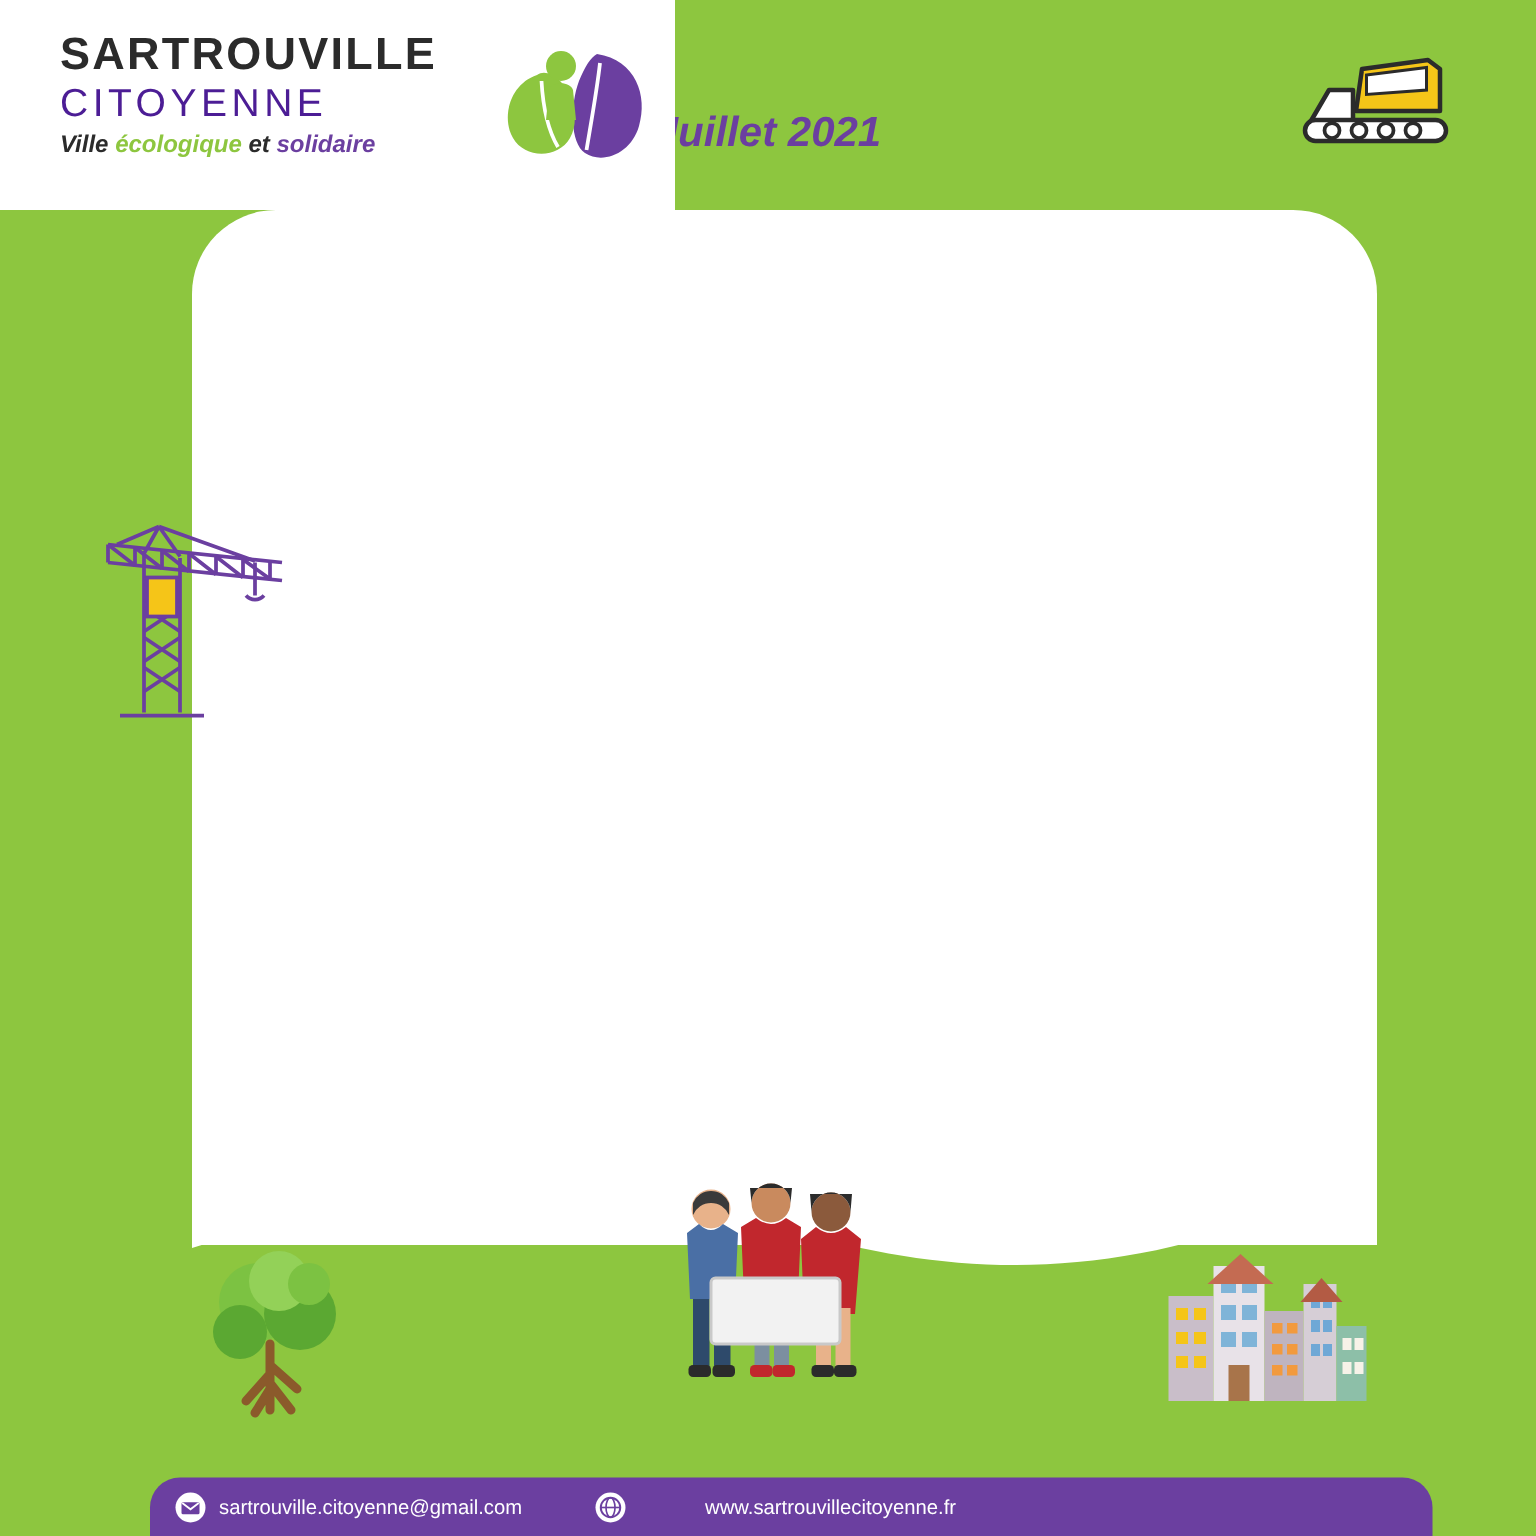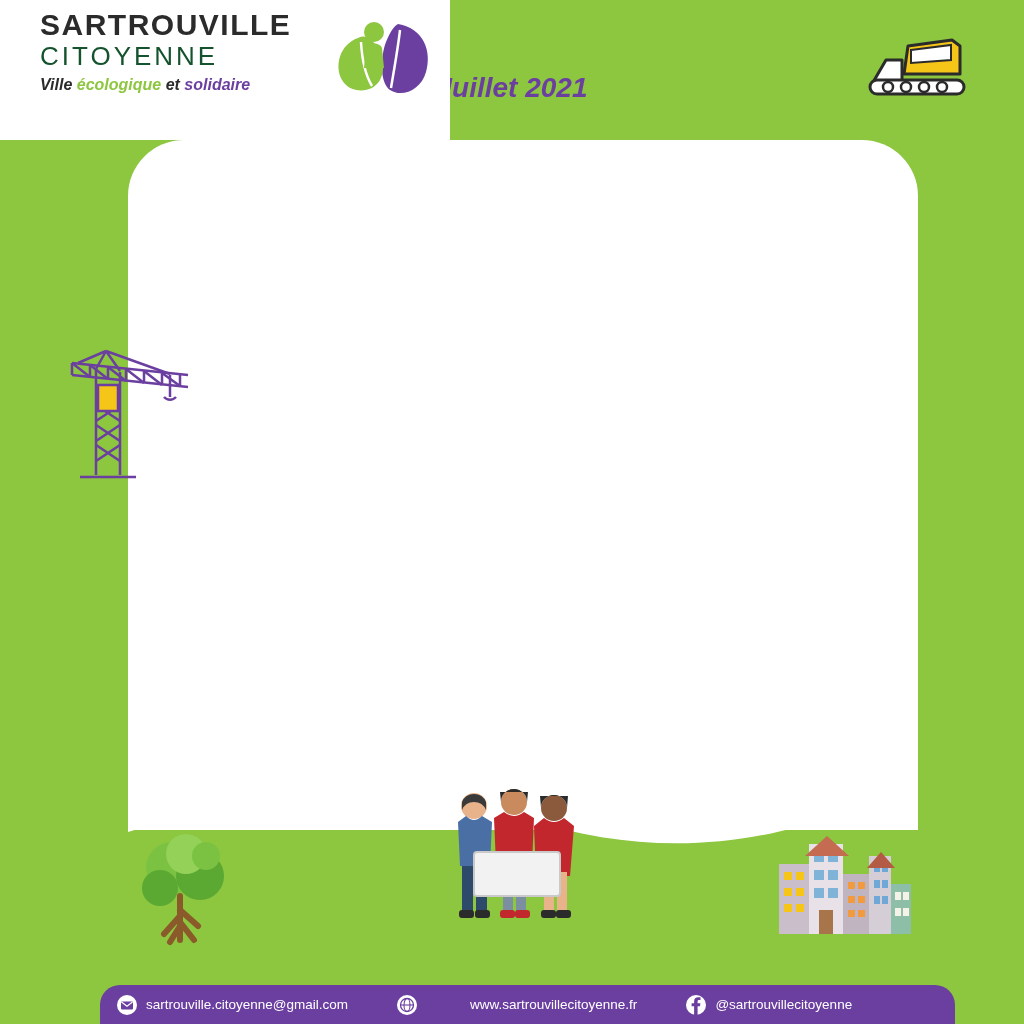--- a/index.html
+++ b/index.html
@@ -29,36 +29,36 @@
     top: 0;
     width: 450px;
     height: 140px;
     background: #ffffff;
     z-index: 3;
   }
 
   .logo-block {
     position: absolute;
     left: 40px;
-    top: 10px;
+    top: 22px;
     width: 400px;
     height: 100px;
     z-index: 5;
   }
   .logo-line1 {
     font-size: 30px;
     font-weight: bold;
     letter-spacing: 1.5px;
     color: #2b2b2b;
     line-height: 1;
   }
   .logo-line2 {
     font-size: 26px;
     letter-spacing: 3px;
-    color: #14532d;
+    color: #4c1d95;
     line-height: 1.25;
   }
   .logo-line3 {
     font-size: 16px;
     font-weight: bold;
     font-style: italic;
     line-height: 1.5;
   }
   .logo-line3 .g { color: #8DC63F; }
   .logo-line3 .d { color: #2b2b2b; }
@@ -381,23 +381,16 @@
     <div class="footer-item f-web">
       <svg class="ic" viewBox="0 0 22 22">
         <circle cx="11" cy="11" r="10" fill="#ffffff"></circle>
         <circle cx="11" cy="11" r="6.5" fill="none" stroke="#6B3FA0" stroke-width="1.3"></circle>
         <ellipse cx="11" cy="11" rx="3" ry="6.5" fill="none" stroke="#6B3FA0" stroke-width="1.1"></ellipse>
         <path d="M4.5 11 L17.5 11" stroke="#6B3FA0" stroke-width="1.1"></path>
       </svg>
       <span>www.sartrouvillecitoyenne.fr</span>
     </div>
 
-    <div class="footer-item f-fb">
-      <svg class="ic" viewBox="0 0 22 22">
-        <circle cx="11" cy="11" r="10" fill="#ffffff"></circle>
-        <path d="M12.6 21 V12.2 H15 L15.4 9.2 H12.6 V7.6 c0-0.9 0.3-1.5 1.6-1.5 H15.5 V3.4 c-0.3 0-1.3-0.1-2.4-0.1 c-2.4 0-4 1.5-4 4.1 V9.2 H6.6 V12.2 H9.1 V21 Z" fill="#6B3FA0"></path>
-      </svg>
-      <span>@sartrouvillecitoyenne</span>
-    </div>
 
   </div>
 
 </div>
 
 </body></html>

